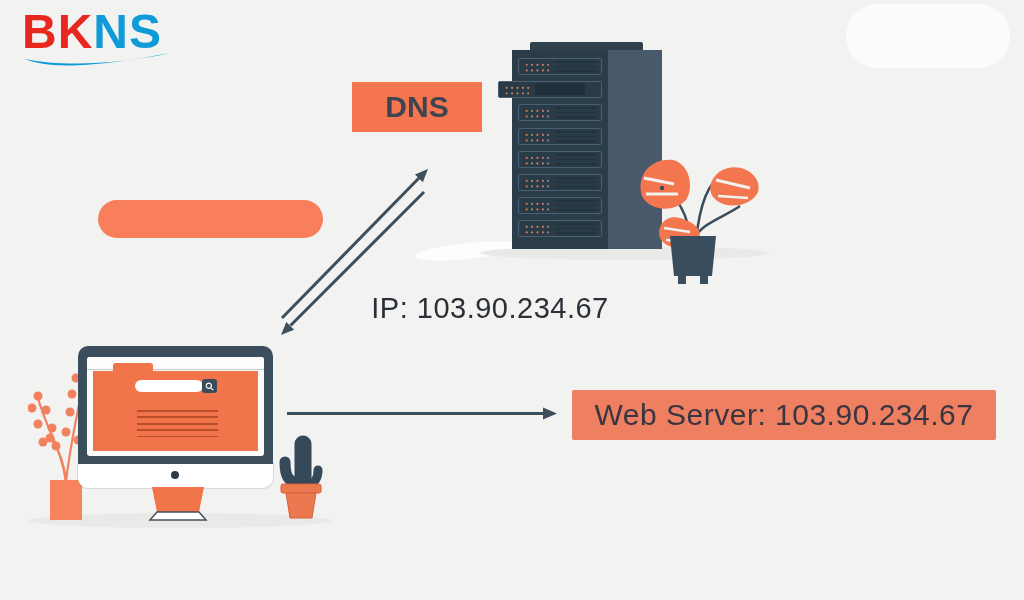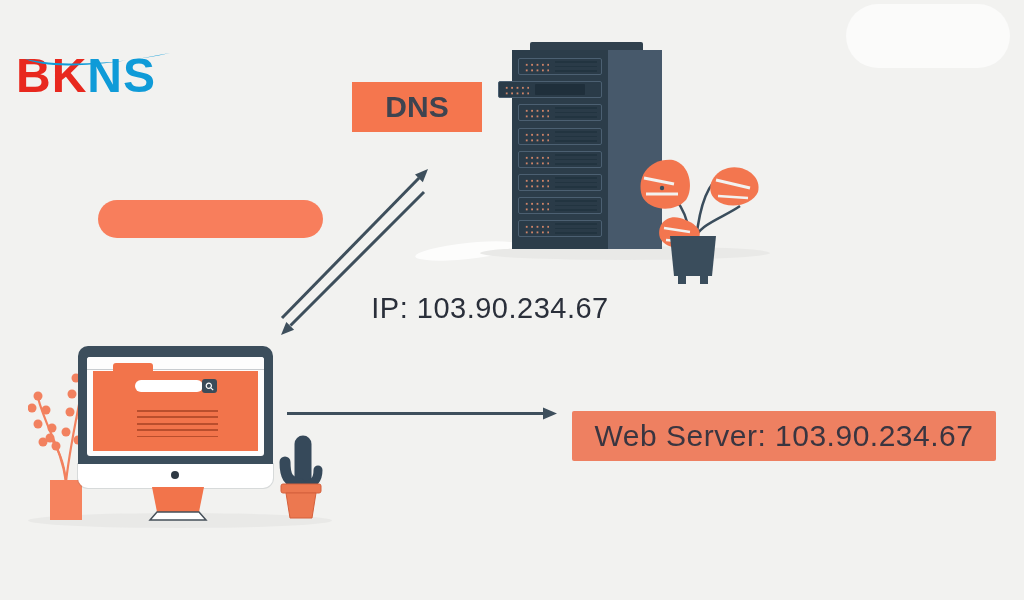--- a/index.html
+++ b/index.html
@@ -1,20 +1,20 @@
 <!DOCTYPE html>
 <html><head>
 <meta charset="utf-8">
 <style>
   * { margin:0; padding:0; box-sizing:border-box; }
   body { font-family:"Liberation Sans", sans-serif; background:#ffffff; }
   .canvas { position:relative; width:1024px; height:600px; background:#F2F2F0; overflow:hidden; }
 
   
-  .logo { position:absolute; left:16px; top:8px; line-height:1;margin-top:44px; }
+  .logo { position:absolute; left:22px; top:8px; line-height:1; }
   .logo .word { font-size:48px; font-weight:bold; letter-spacing:1px; }
   .logo .red { color:#E8281E; }
   .logo .blue { color:#0F9BD8; }
   .logo-swoosh { position:absolute; left:22px; top:50px; }
 
   
   .dns-box { position:absolute; left:352px; top:82px; width:130px; height:50px;
     background:#F5764E; border-radius:0; display:flex; align-items:center; justify-content:center;
     font-size:30px; font-weight:bold; color:#3E4450; }
 
@@ -67,21 +67,21 @@
   .monitor-stand { position:absolute; left:140px; top:487px; }
 
   
   .blank-pill { position:absolute; left:98px; top:200px; width:225px; height:38px;
     border-radius:19px; background:#F87E5C; }
   .arrow-layer { position:absolute; left:0; top:0; pointer-events:none; }
   .ip-text { position:absolute; left:350px; top:292px; width:280px; text-align:center;
     font-size:29px; color:#2A2F3A; letter-spacing:0.5px; }
   .web-box { position:absolute; left:572px; top:390px; width:424px; height:50px;
     background:#EE8061; border-radius:2px; display:flex; align-items:center; justify-content:center;
-    font-size:30px; color:#3A3540; letter-spacing:0.5px;margin-top:21px; }
+    font-size:30px; color:#3A3540; letter-spacing:0.5px; }
   .main-title { position:absolute; left:442px; top:492px; width:570px; white-space:nowrap;
     font-size:45px; font-weight:bold; letter-spacing:1px; color:#F28A68;
     text-shadow:-3px -3px 0 #B7E6DD; }
 
   
   .hl-top-right { position:absolute; left:846px; top:4px; width:164px; height:64px;
     border-radius:32px; background:rgba(255,255,255,0.65); }
   .hl-swoosh { position:absolute; left:415px; top:243px; width:105px; height:16px;
     border-radius:50%; background:rgba(255,255,255,0.8); transform:rotate(-6deg); }
 </style>

